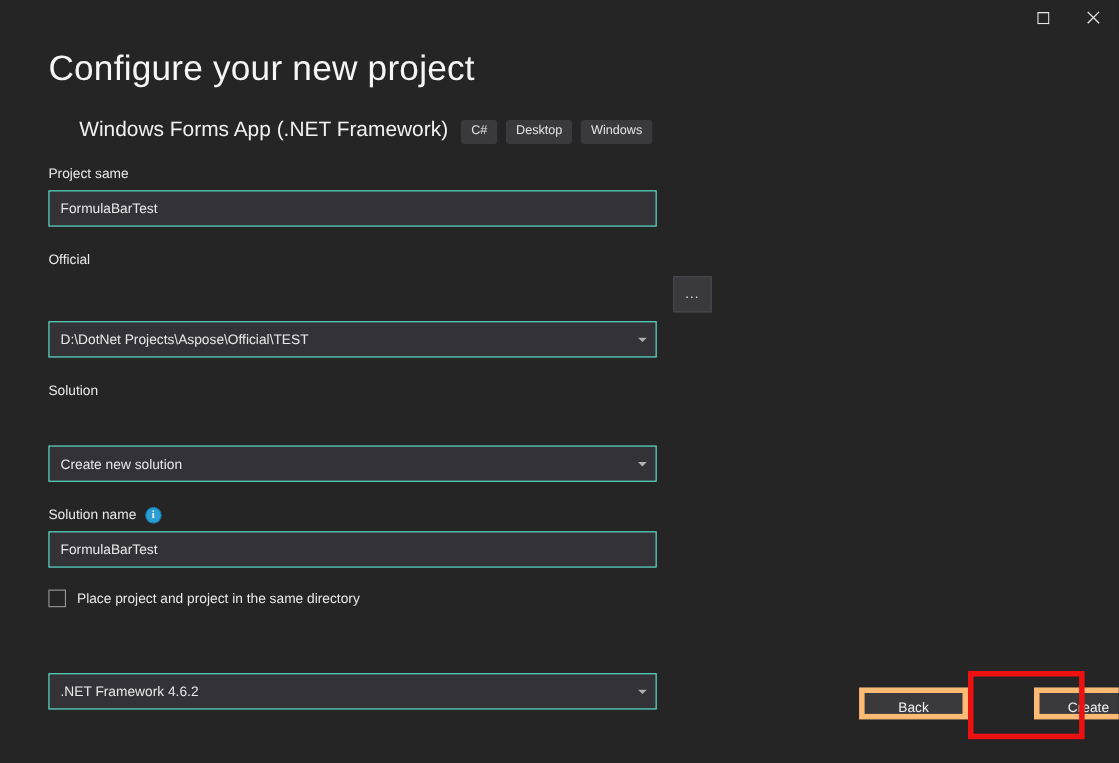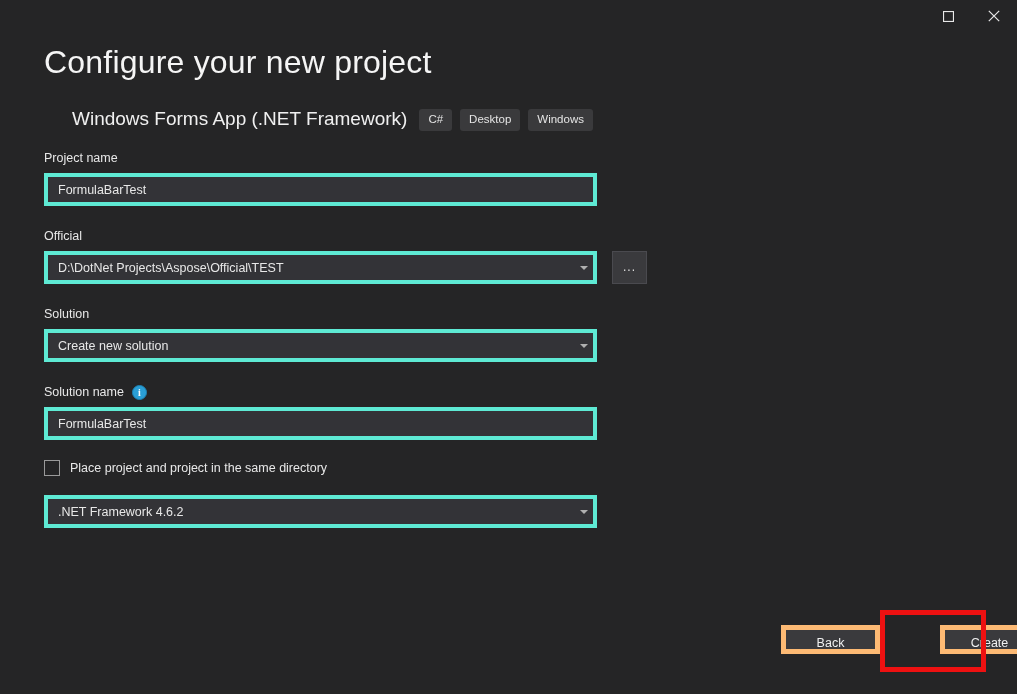--- a/index.html
+++ b/index.html
@@ -119,37 +119,38 @@
     text-align: center;
     line-height: 13px;
     font-family: "Liberation Serif", serif;
     cursor: default;
   }
 
   .input-box {
     width: 553px;
     height: 33px;
     background: #333337;
-    border: 4px solid #5eead4;
+    border: 1px solid #5eead4;
     color: #e8e8e8;
     font-size: 12.5px;
     font-family: "Liberation Sans", sans-serif;
     padding: 0 10px;
     line-height: 31px;
     outline: none;
     display: block;
     white-space: nowrap;
     overflow: hidden;
     text-overflow: ellipsis;
   }
 
   .combo {
     position: relative;
     width: 553px;
     height: 33px;
+    margin-top: 41px;
   }
   .combo .input-box { padding-right: 26px; width: 553px; }
   .combo .chev {
     position: absolute;
     right: 9px;
     top: 15px;
     width: 0; height: 0;
     border-left: 4px solid transparent;
     border-right: 4px solid transparent;
     border-top: 4px solid #b0b0b0;
@@ -262,21 +263,21 @@
     <div class="subtitle">Windows Forms App (.NET Framework)</div>
     <div class="tags">
       <span class="tag">C#</span>
       <span class="tag">Desktop</span>
       <span class="tag">Windows</span>
     </div>
   </div>
 
   <div class="form">
 
-    <div class="field-label">Project name</div>
+    <div class="field-label">Project same</div>
     <input class="input-box" type="text" value="FormulaBarTest" style="">
 
     <div class="gap-22"></div>
 
     <div class="field-label">Official</div>
     <div class="row-inline">
       <div class="combo">
         <input class="input-box" type="text" value="D:\DotNet Projects\Aspose\Official\TEST" style="">
         <span class="chev"></span>
       </div>

